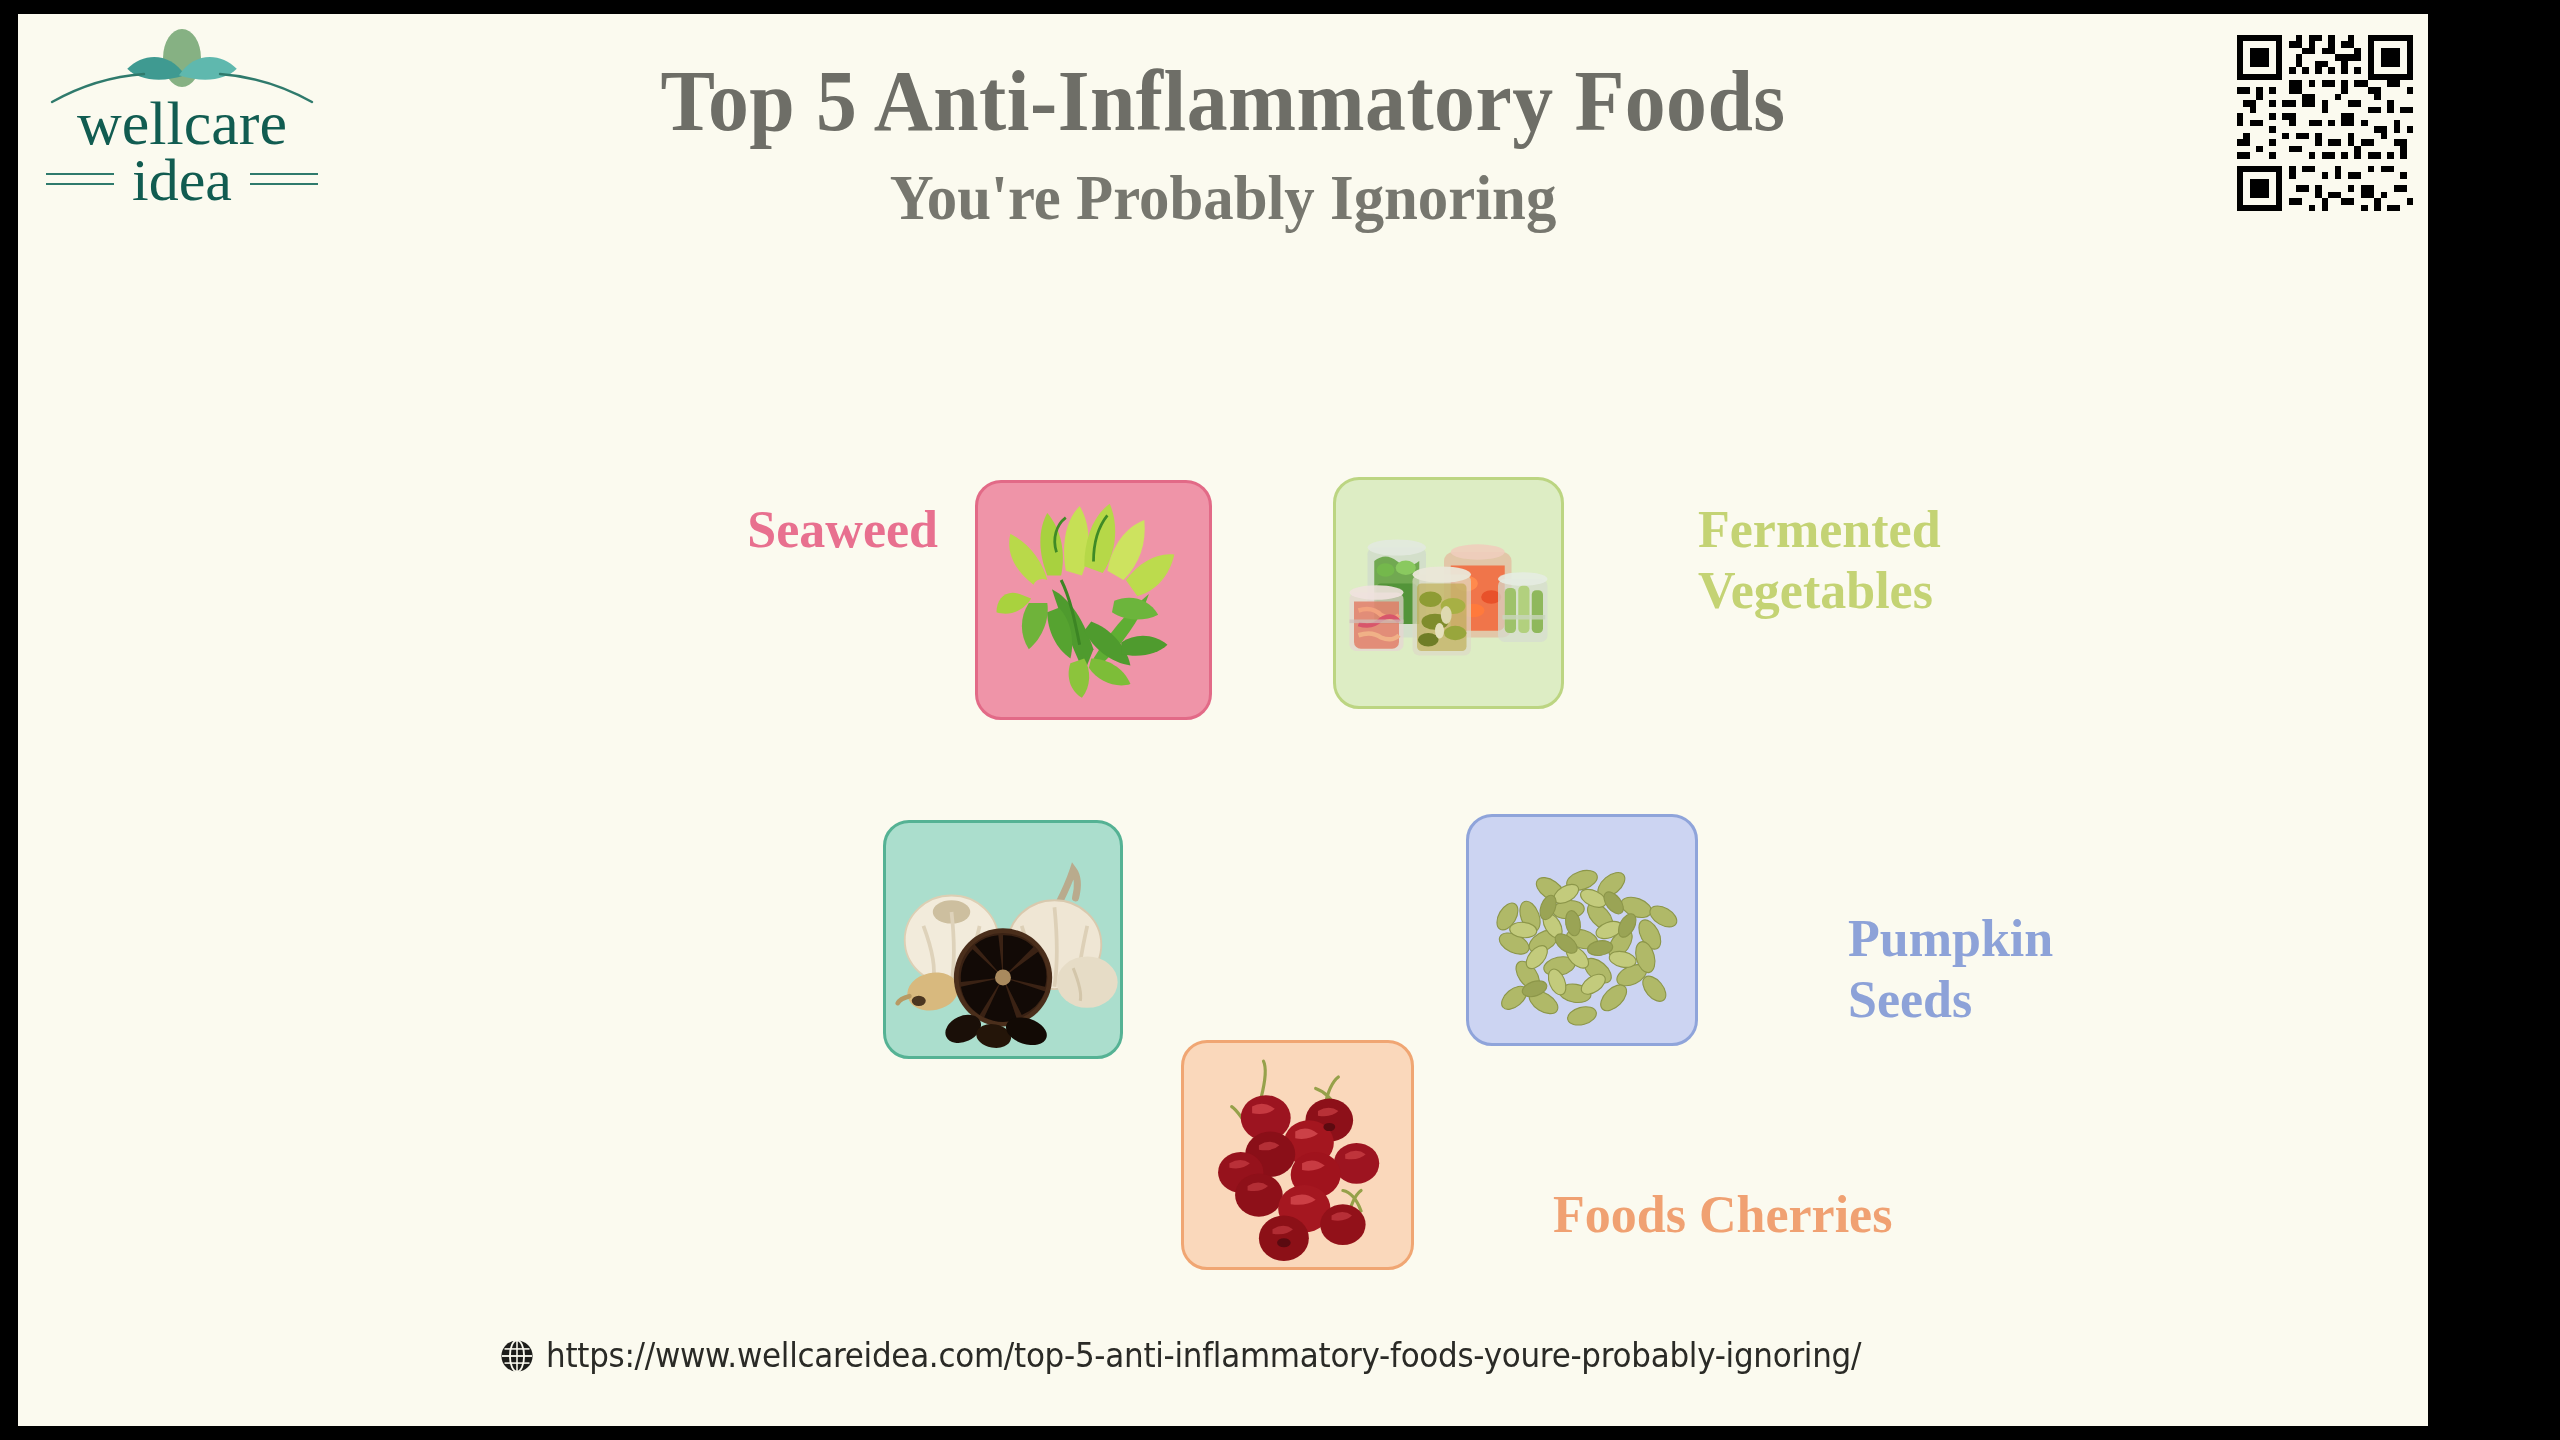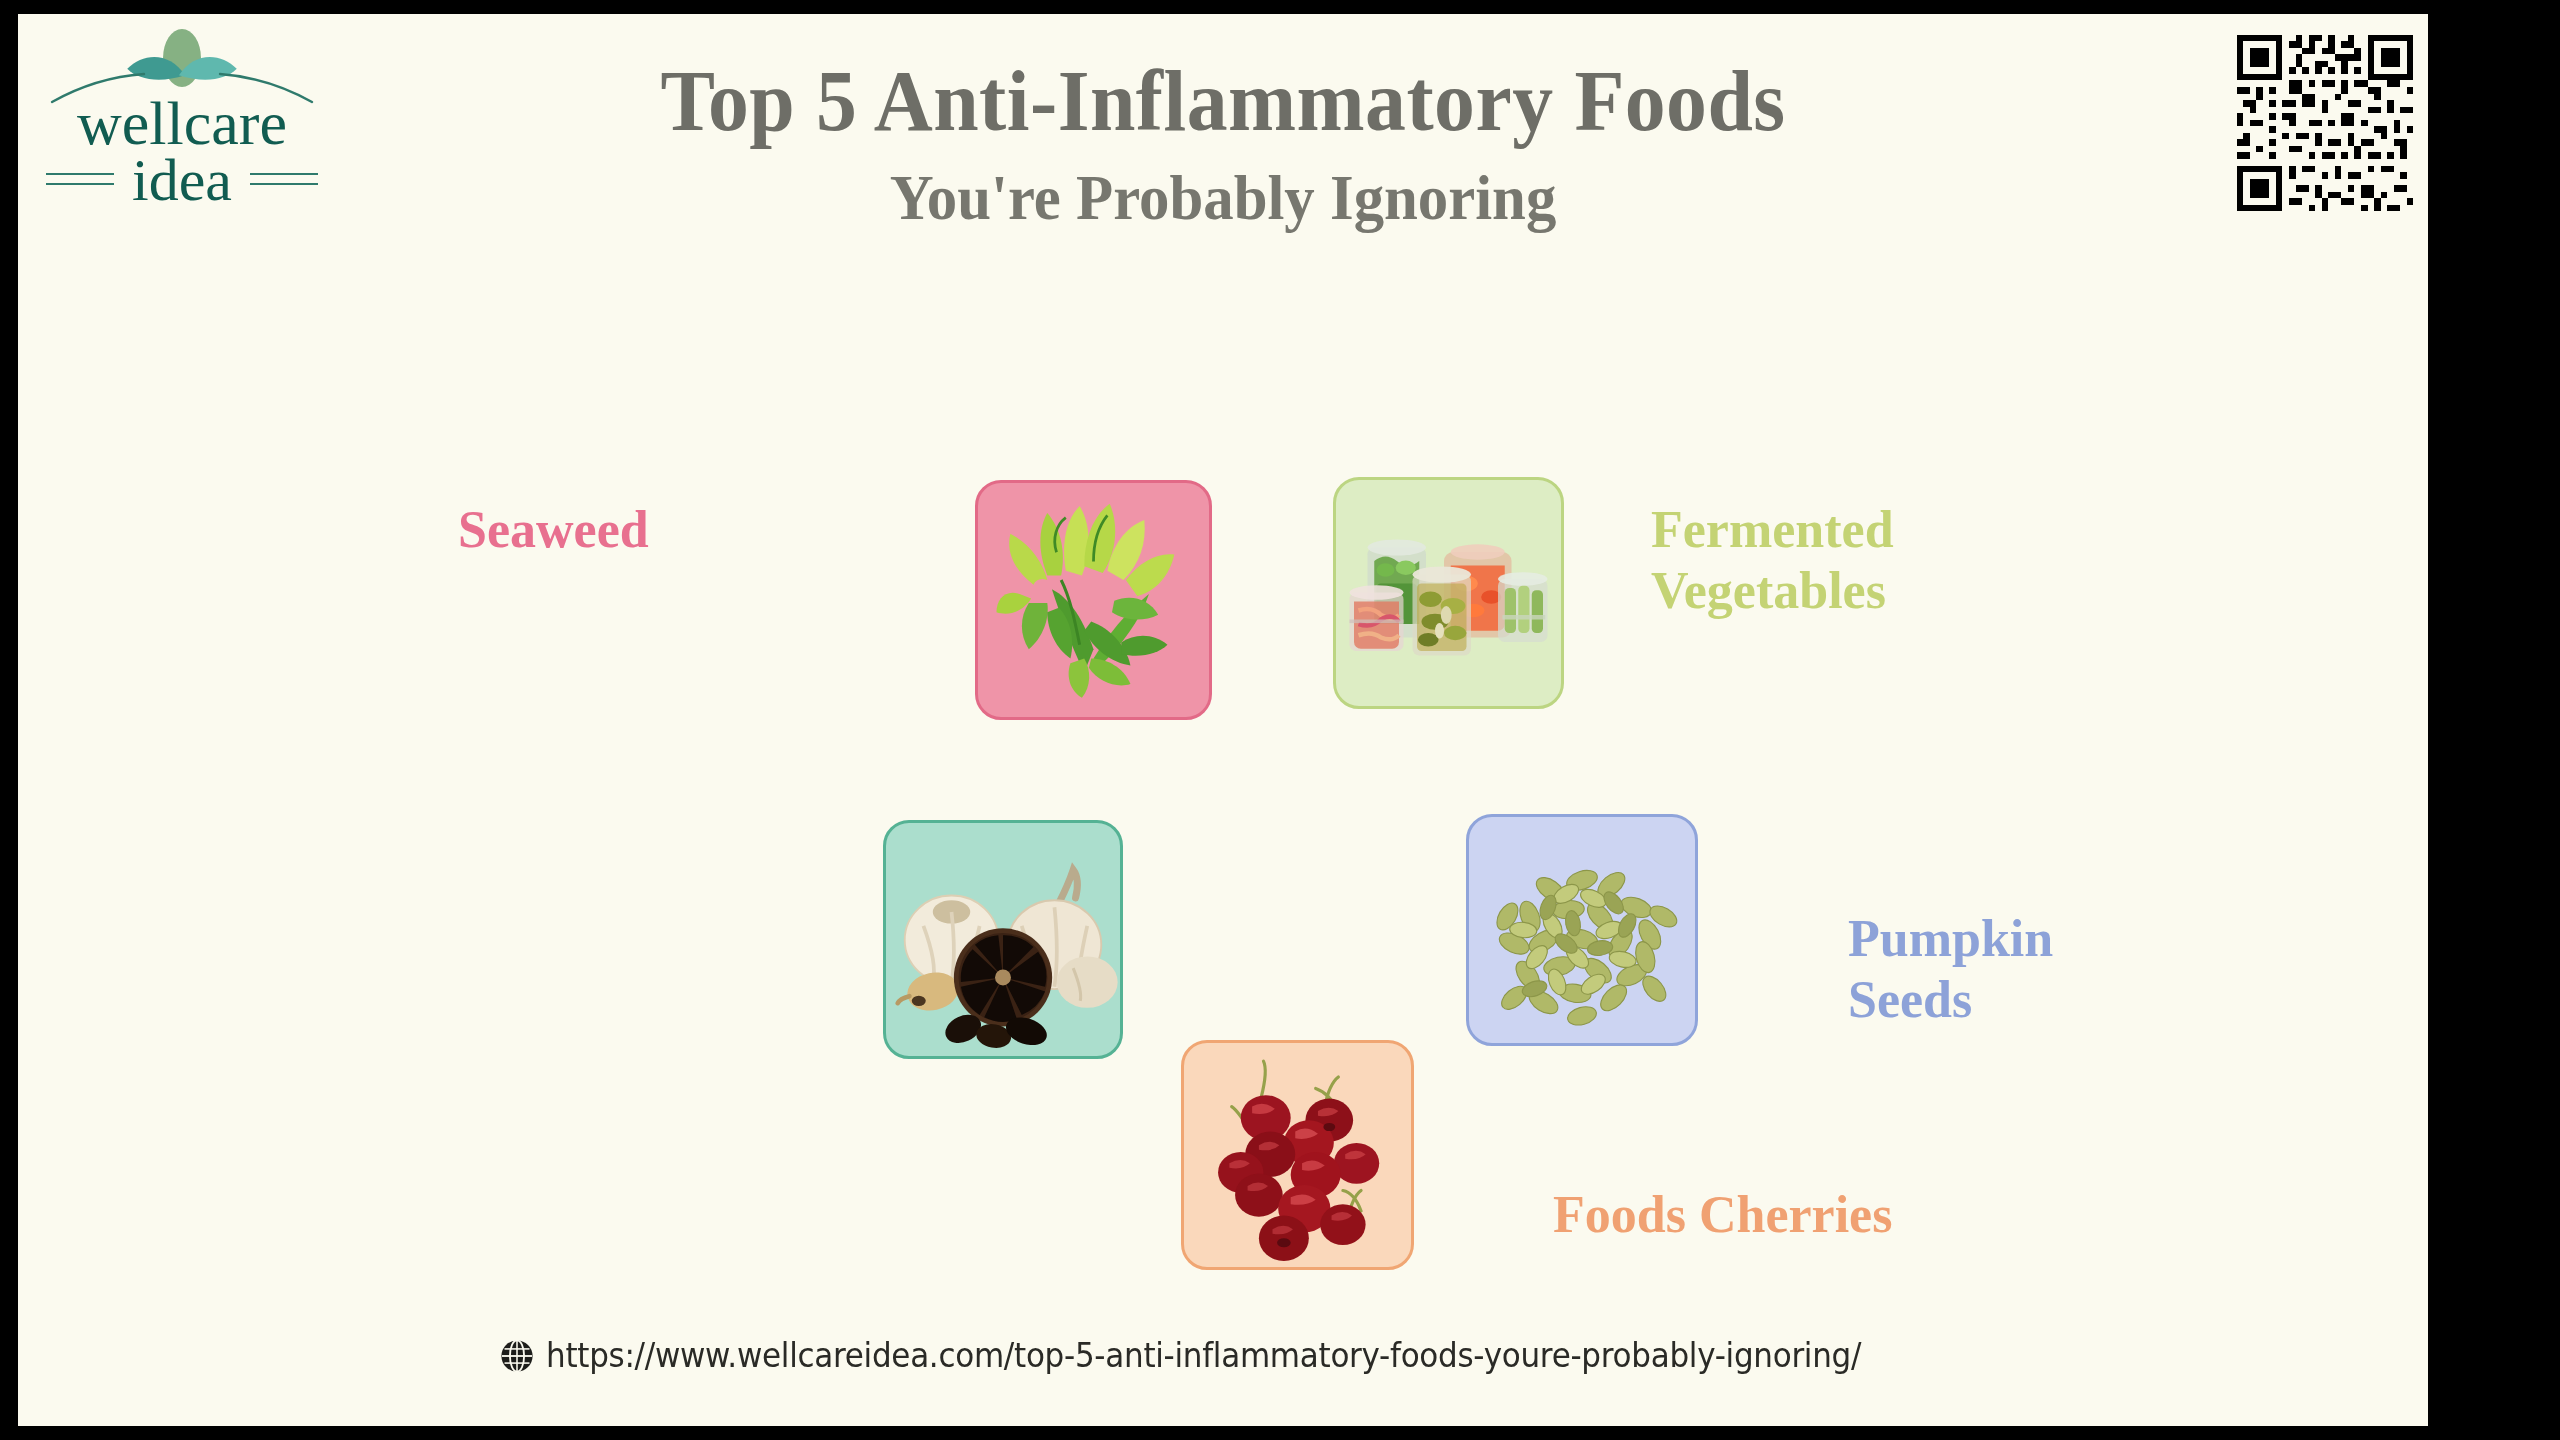--- a/index.html
+++ b/index.html
@@ -92,28 +92,28 @@
   }
   .food-label {
     position: absolute;
     font-family: "Liberation Serif", "DejaVu Serif", serif;
     font-weight: bold;
     font-size: 52px;
     line-height: 1.18;
     white-space: pre-line;
   }
   .label-right { text-align: left; }
-  .label-left  { text-align: left; }
+  .label-left  { text-align: right; }
 
   
   #card-seaweed   { left: 957px;  top: 466px;  width: 237px; height: 240px; }
   #label-seaweed  { left: 440px;  top: 485px;  width: 480px; }
 
   #card-fermented { left: 1315px; top: 463px;  width: 231px; height: 232px; }
-  #label-fermented{ left: 1633px; top: 485px;  width: 430px; }
+  #label-fermented{ left: 1680px; top: 485px;  width: 430px; }
 
   #card-garlic    { left: 865px;  top: 806px;  width: 240px; height: 239px; }
   #label-garlic   { left: 280px;  top: 856px;  width: 630px; }
 
   #card-seeds     { left: 1448px; top: 800px;  width: 232px; height: 232px; }
   #label-seeds    { left: 1830px; top: 855px;  width: 400px; }
 
   #card-cherries  { left: 1163px; top: 1026px; width: 233px; height: 230px; }
   #label-cherries { left: 1535px; top: 1170px; width: 520px; }
 

